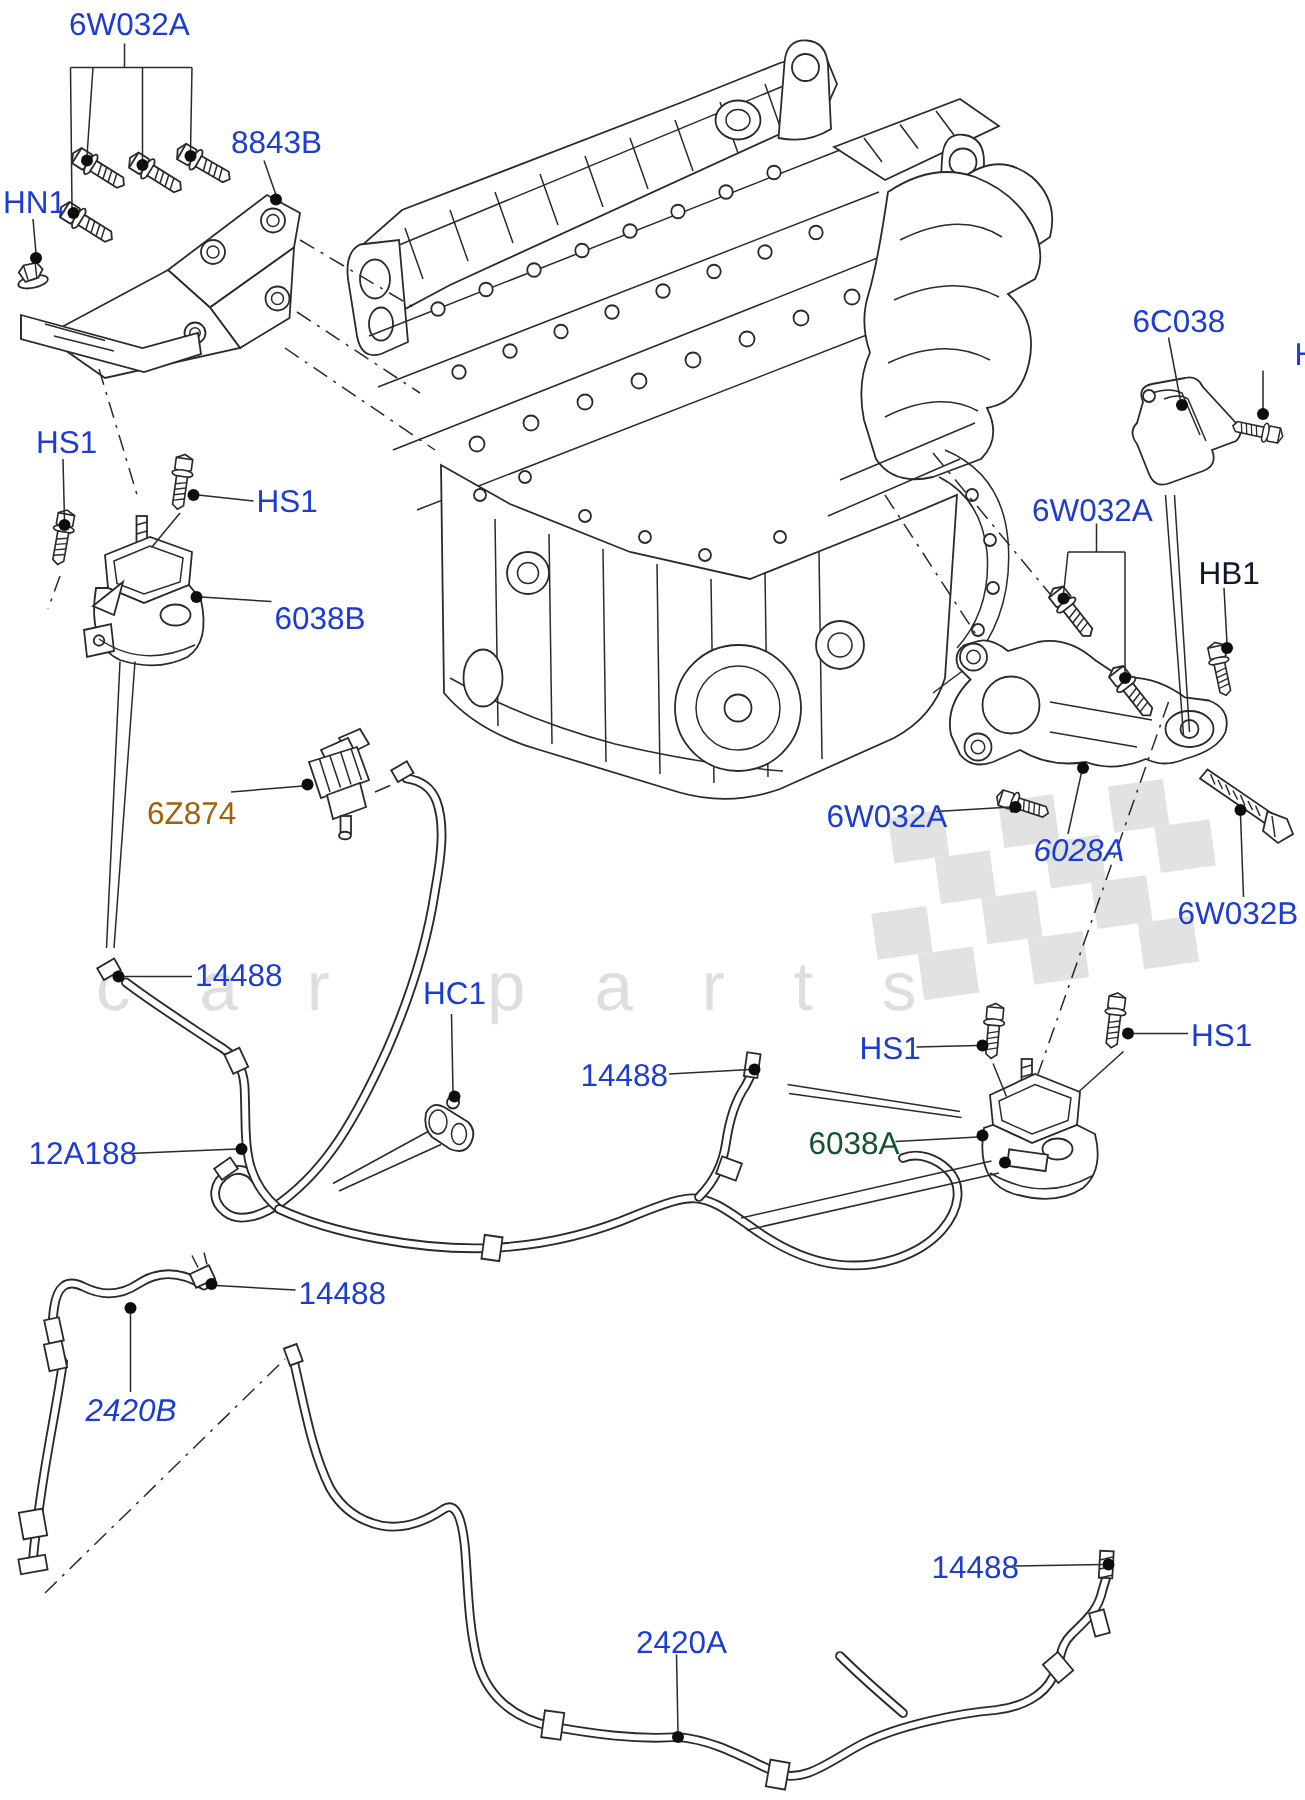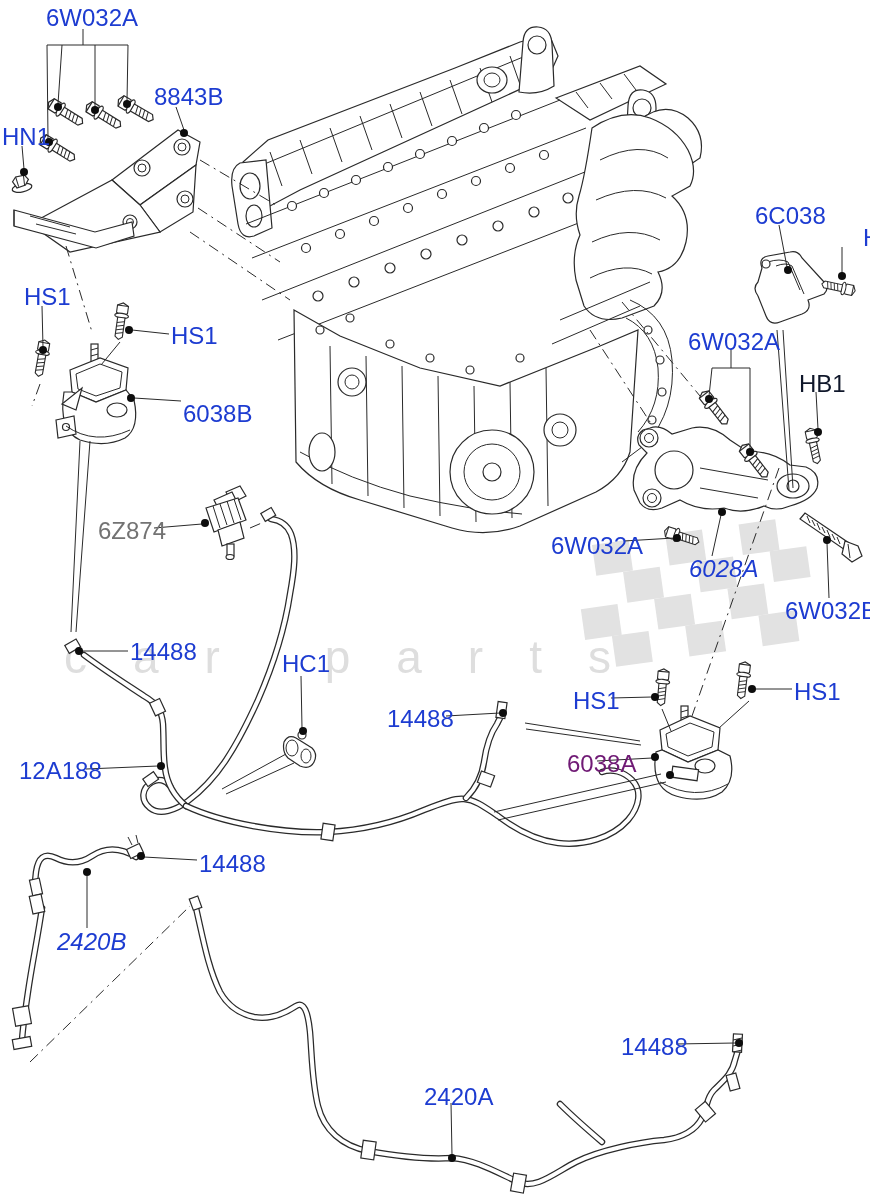--- a/index.html
+++ b/index.html
@@ -4,21 +4,21 @@
 <style>
   html,body{margin:0;padding:0;background:#fff;}
   .stage{position:relative;width:870px;height:1200px;background:#fff;overflow:hidden;
          font-family:"Liberation Sans", sans-serif;}
   .wm-brand{position:absolute;left:52px;top:510px;font-size:122px;font-weight:bold;
             letter-spacing:-3px;line-height:1;color:#f5caca;-webkit-text-stroke:2px #edadad;
             user-select:none;}
   .wm-tag{position:absolute;left:64px;top:634px;font-size:46px;font-weight:normal;
           letter-spacing:46px;line-height:1;color:#dedede;user-select:none;}
   svg.layer{position:absolute;left:0;top:0;}
-  .plabel{position:absolute;font-size:24px;line-height:1;white-space:nowrap;cursor:pointer;}
+  .plabel{position:absolute;font-size:21px;line-height:1;white-space:nowrap;cursor:pointer;}
   .ln{stroke:#2a2a2a;stroke-width:1.2;fill:none;}
   .fw{stroke:#2a2a2a;stroke-width:1.2;fill:#ffffff;}
   .thin{stroke:#2a2a2a;stroke-width:1;fill:none;}
   .dash{stroke:#2a2a2a;stroke-width:1;fill:none;stroke-dasharray:11 5 2 5;}
   .dot{fill:#0d0d0d;stroke:none;}
   .tube{stroke:#2a2a2a;stroke-width:6.5;fill:none;stroke-linecap:round;}
   .tubein{stroke:#ffffff;stroke-width:4;fill:none;stroke-linecap:round;}
   .chk{fill:#e2e2e2;stroke:none;}
 </style>
 </head>
@@ -357,31 +357,31 @@
     </g>
   </svg>
 
   <div id="labels">
       <div class="plabel" style="left: 46px; top: 6px; color: rgb(29, 60, 209);">6W032A</div>
       <div class="plabel" style="left: 154px; top: 85px; color: rgb(29, 60, 209);">8843B</div>
       <div class="plabel" style="left: 2px; top: 125px; color: rgb(29, 60, 209);">HN1</div>
       <div class="plabel" style="left: 24px; top: 285px; color: rgb(29, 60, 209);">HS1</div>
       <div class="plabel" style="left: 171px; top: 324px; color: rgb(29, 60, 209);">HS1</div>
       <div class="plabel" style="left: 183px; top: 402px; color: rgb(29, 60, 209);">6038B</div>
-      <div class="plabel" style="left: 98px; top: 519px; color: #737373;">6Z874</div>
+      <div class="plabel" style="left: 98px; top: 532px; color: #a16207;">6Z874</div>
       <div class="plabel" style="left: 755px; top: 204px; color: rgb(29, 60, 209);">6C038</div>
       <div class="plabel" style="left: 823px; top: 226px; color: rgb(29, 60, 209); margin-left: 40px;">HB2</div>
       <div class="plabel" style="left: 688px; top: 330px; color: rgb(29, 60, 209);">6W032A</div>
       <div class="plabel" style="left: 799px; top: 372px; color: #0f172a;">HB1</div>
       <div class="plabel" style="left: 551px; top: 534px; color: rgb(29, 60, 209);">6W032A</div>
       <div class="plabel" style="left: 689px; top: 557px; color: rgb(29, 60, 209); font-style: italic;">6028A</div>
       <div class="plabel" style="left: 785px; top: 599px; color: rgb(29, 60, 209);">6W032B</div>
       <div class="plabel" style="left: 573px; top: 689px; color: rgb(29, 60, 209);">HS1</div>
       <div class="plabel" style="left: 794px; top: 680px; color: rgb(29, 60, 209);">HS1</div>
-      <div class="plabel" style="left: 539px; top: 752px; color: #701a75; margin-left: 28px;">6038A</div>
+      <div class="plabel" style="left: 539px; top: 752px; color: #14532d;">6038A</div>
       <div class="plabel" style="left: 130px; top: 640px; color: rgb(29, 60, 209);">14488</div>
       <div class="plabel" style="left: 282px; top: 652px; color: rgb(29, 60, 209);">HC1</div>
       <div class="plabel" style="left: 387px; top: 707px; color: rgb(29, 60, 209);">14488</div>
       <div class="plabel" style="left: 19px; top: 759px; color: rgb(29, 60, 209);">12A188</div>
       <div class="plabel" style="left: 199px; top: 852px; color: rgb(29, 60, 209);">14488</div>
       <div class="plabel" style="left: 57px; top: 930px; color: rgb(29, 60, 209); font-style: italic;">2420B</div>
       <div class="plabel" style="left: 424px; top: 1085px; color: rgb(29, 60, 209);">2420A</div>
       <div class="plabel" style="left: 621px; top: 1035px; color: rgb(29, 60, 209);">14488</div>
     </div>
 </div>

